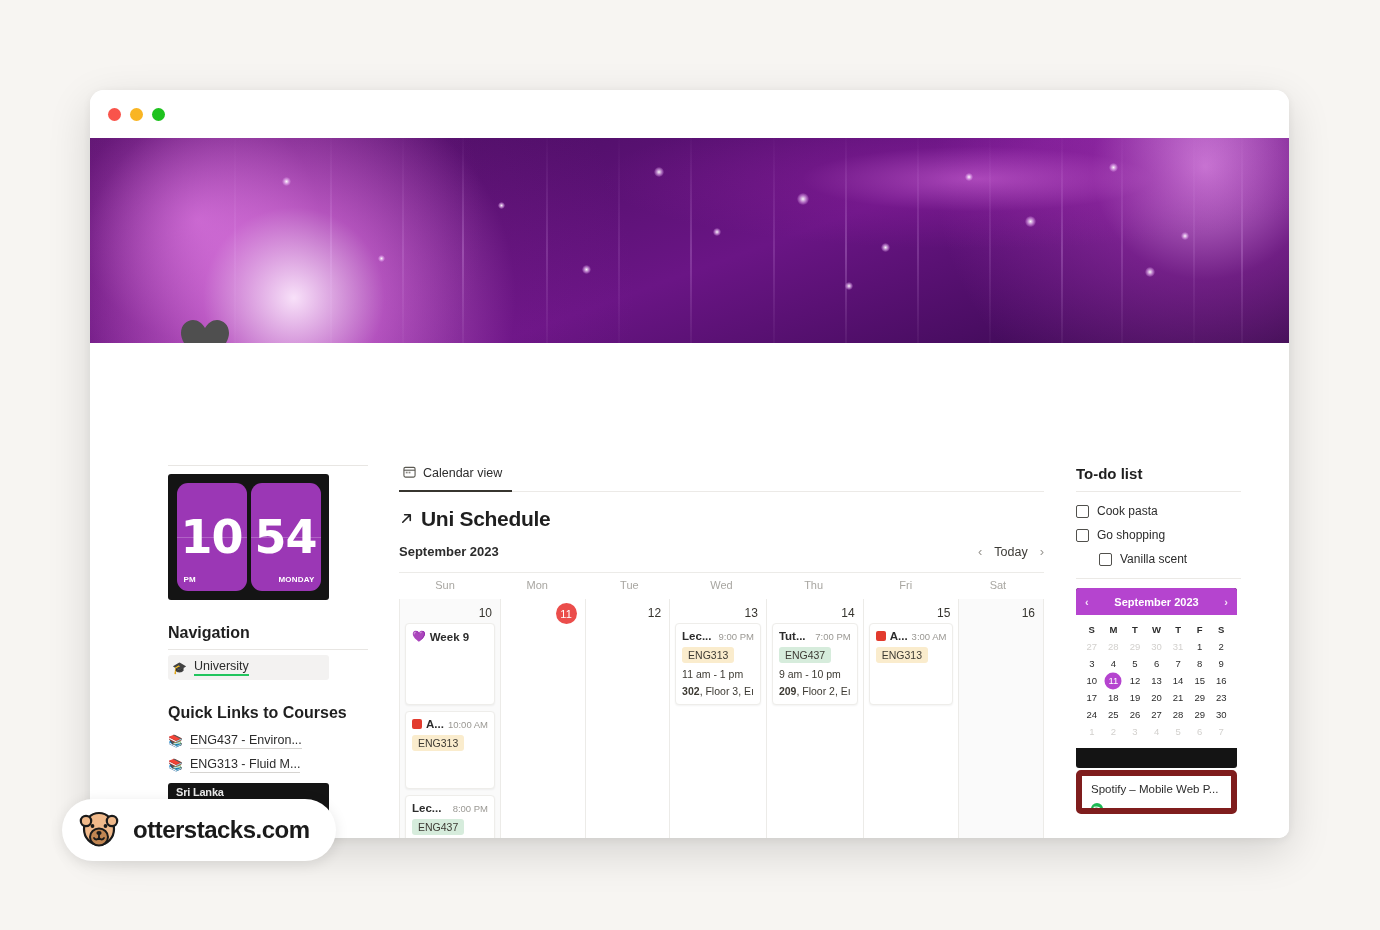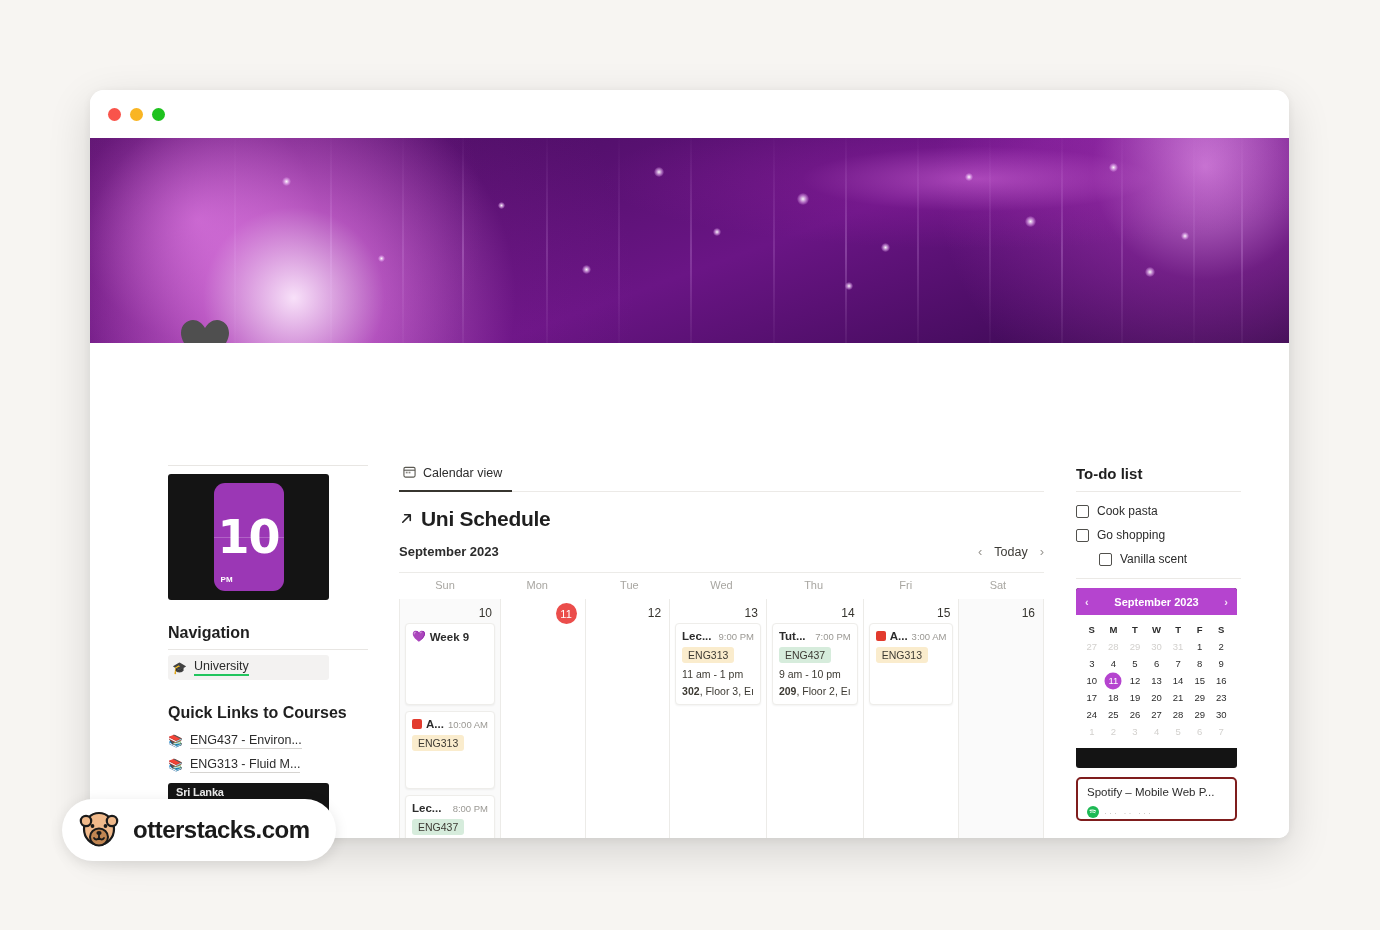--- a/index.html
+++ b/index.html
@@ -216,22 +216,22 @@
   .mc-cell.mut { color: #d2d0cd; }
   .mc-cell.sel { position: relative; color: #fff; }
   .mc-cell.sel::before {
     content:""; position: absolute; left: 50%; top: 50%;
     transform: translate(-50%,-50%);
     width: 17px; height: 17px; border-radius: 50%; background: #b544cf; z-index: -0;
   }
   .mc-cell.sel span { position: relative; z-index: 1; }
 
   #spotify {
-    margin-top: 9px; width: 161px; height: 44px;
-    background: #fff; border: 2px solid #7f1d1d; border-radius: 5px;
+    margin-top: 2px; width: 161px; height: 44px;
+    background: #fff; border: 6px solid #7f1d1d; border-radius: 5px;
     padding: 7px 9px 0; overflow: hidden;
   }
   #sp-title { font-size: 11.5px; color: #2c2c2c; white-space: nowrap; }
   #sp-sub { display: flex; align-items: center; gap: 5px; margin-top: 6px; }
   #sp-blur { font-size: 9px; color: #c9c7c4; letter-spacing: 2px; }
 
   
   #watermark {
     position: absolute; left: 62px; top: 799px;
     height: 62px; padding: 0 26px 0 16px;
@@ -295,20 +295,24 @@
     <div id="cols">
 
       <div id="left-col">
         <div class="hrule"></div>
 
         <div id="clock-widget">
           <div class="flip-card">
             <div class="flip-num">10</div>
             <div class="flip-sub l">PM</div>
           </div>
+          <div class="flip-card">
+            <div class="flip-num">54</div>
+            <div class="flip-sub r">MONDAY</div>
+          </div>
         </div>
 
         <div class="sec-title">Navigation</div>
         <div class="hrule"></div>
         <div style="height:5px"></div>
         <div class="nav-item">
           <span style="font-size:12px">🎓</span>
           <span class="lbl">University</span>
         </div>
 

